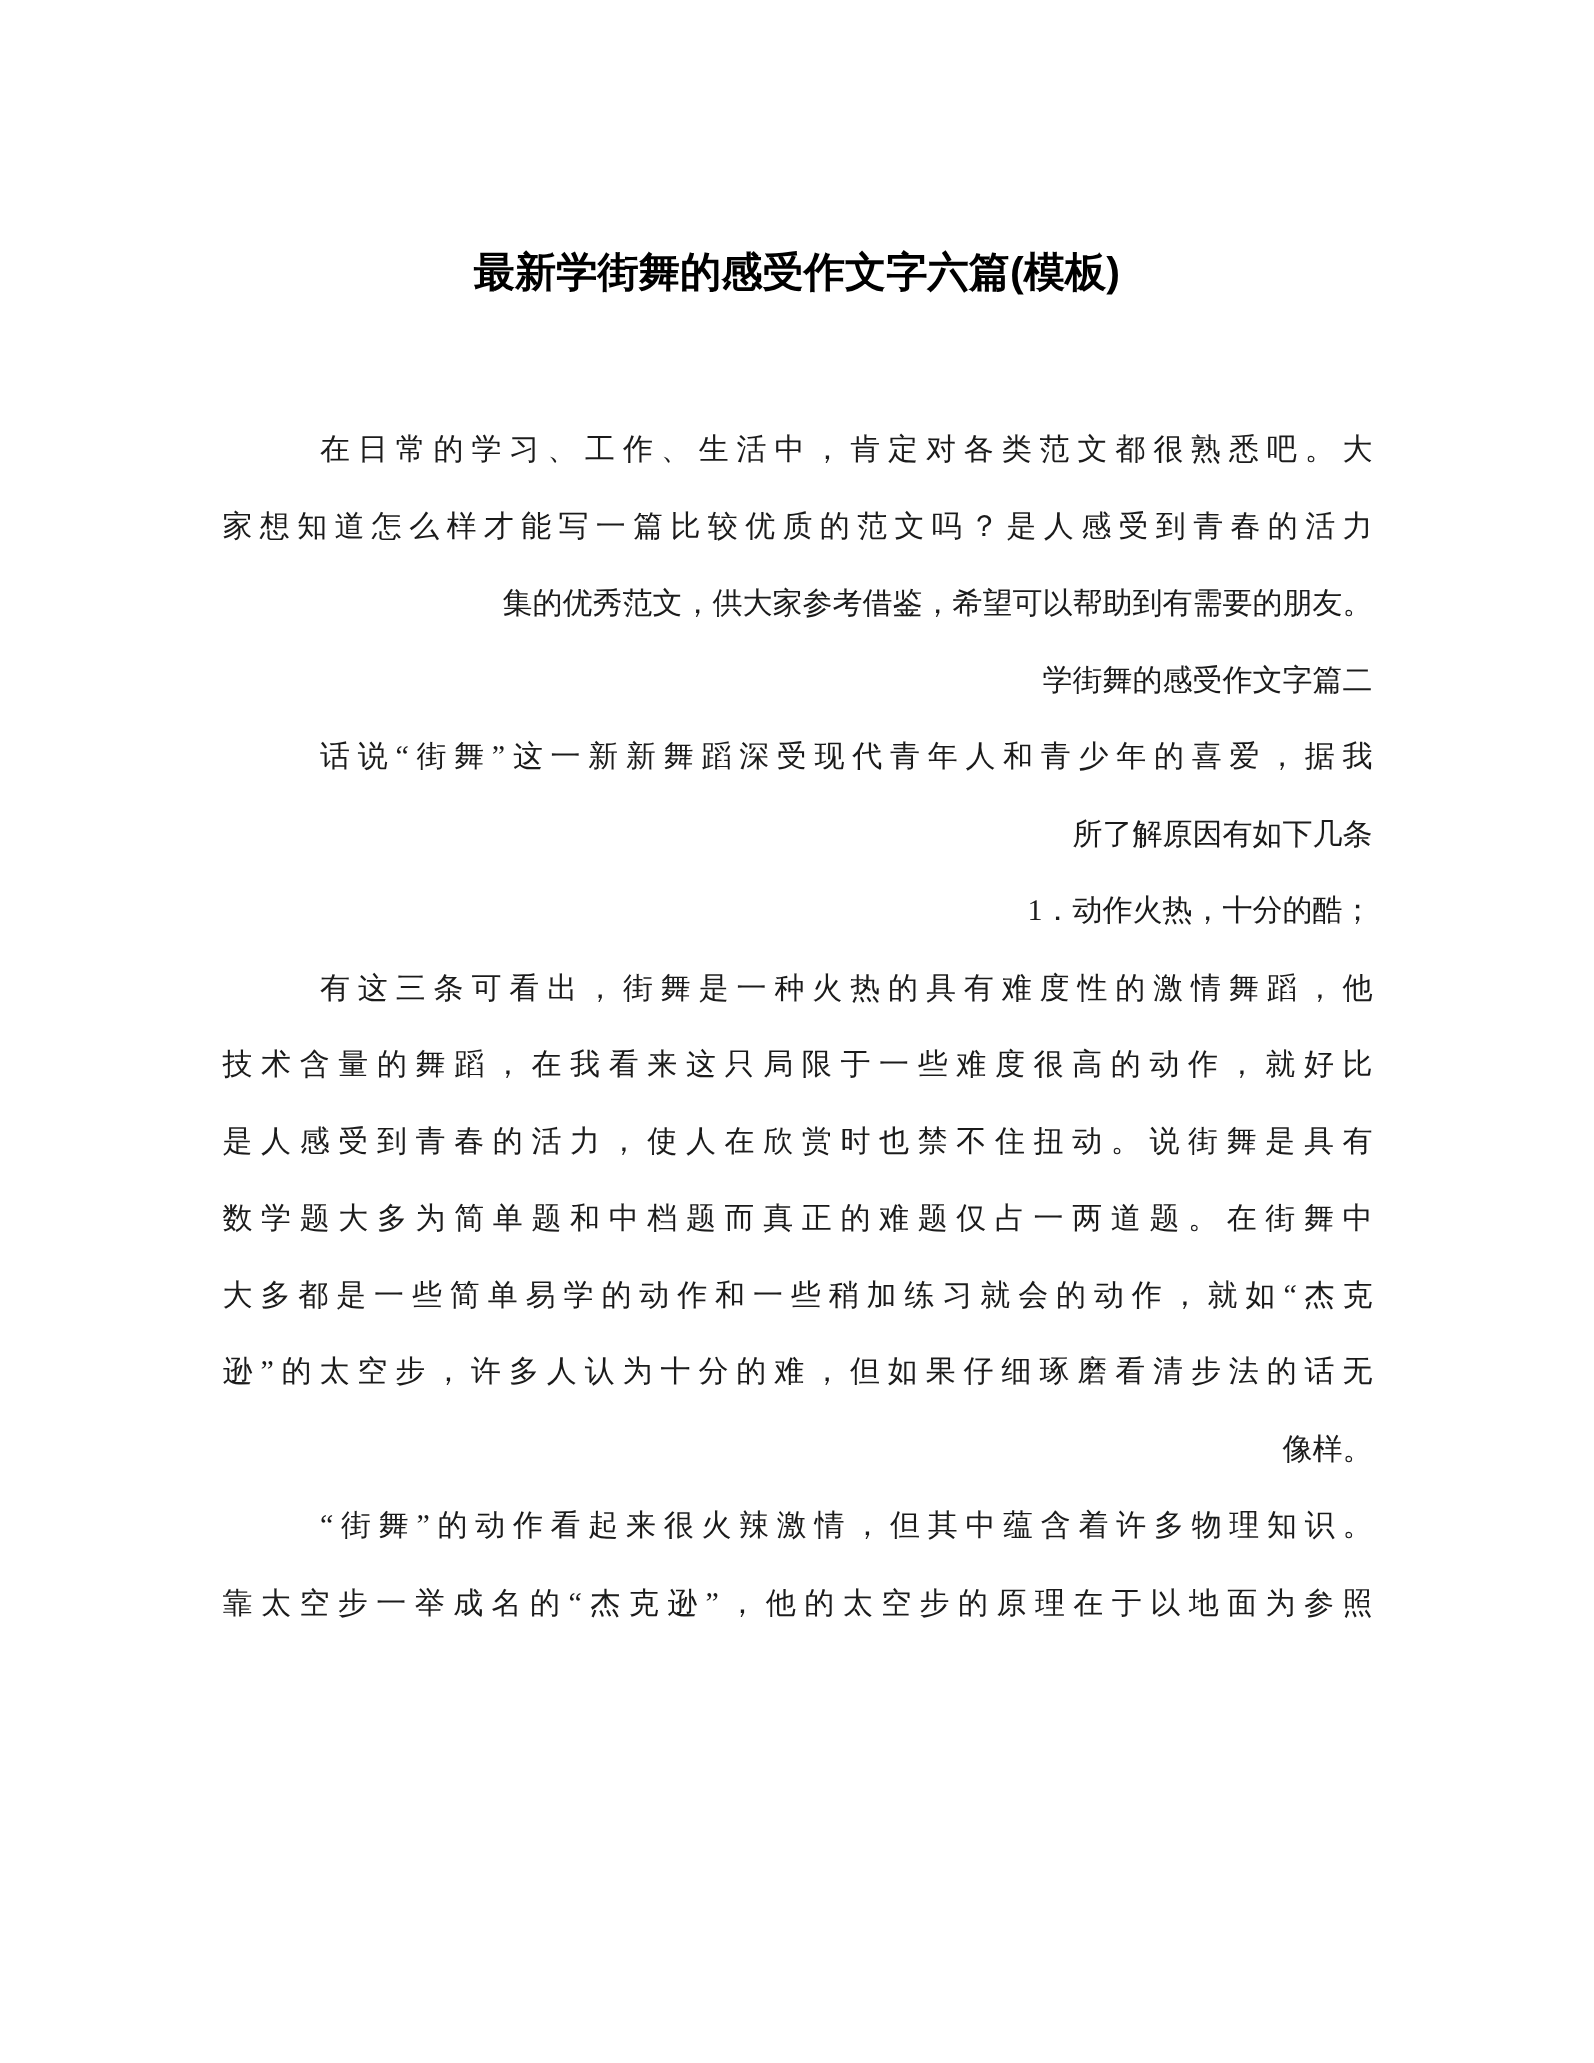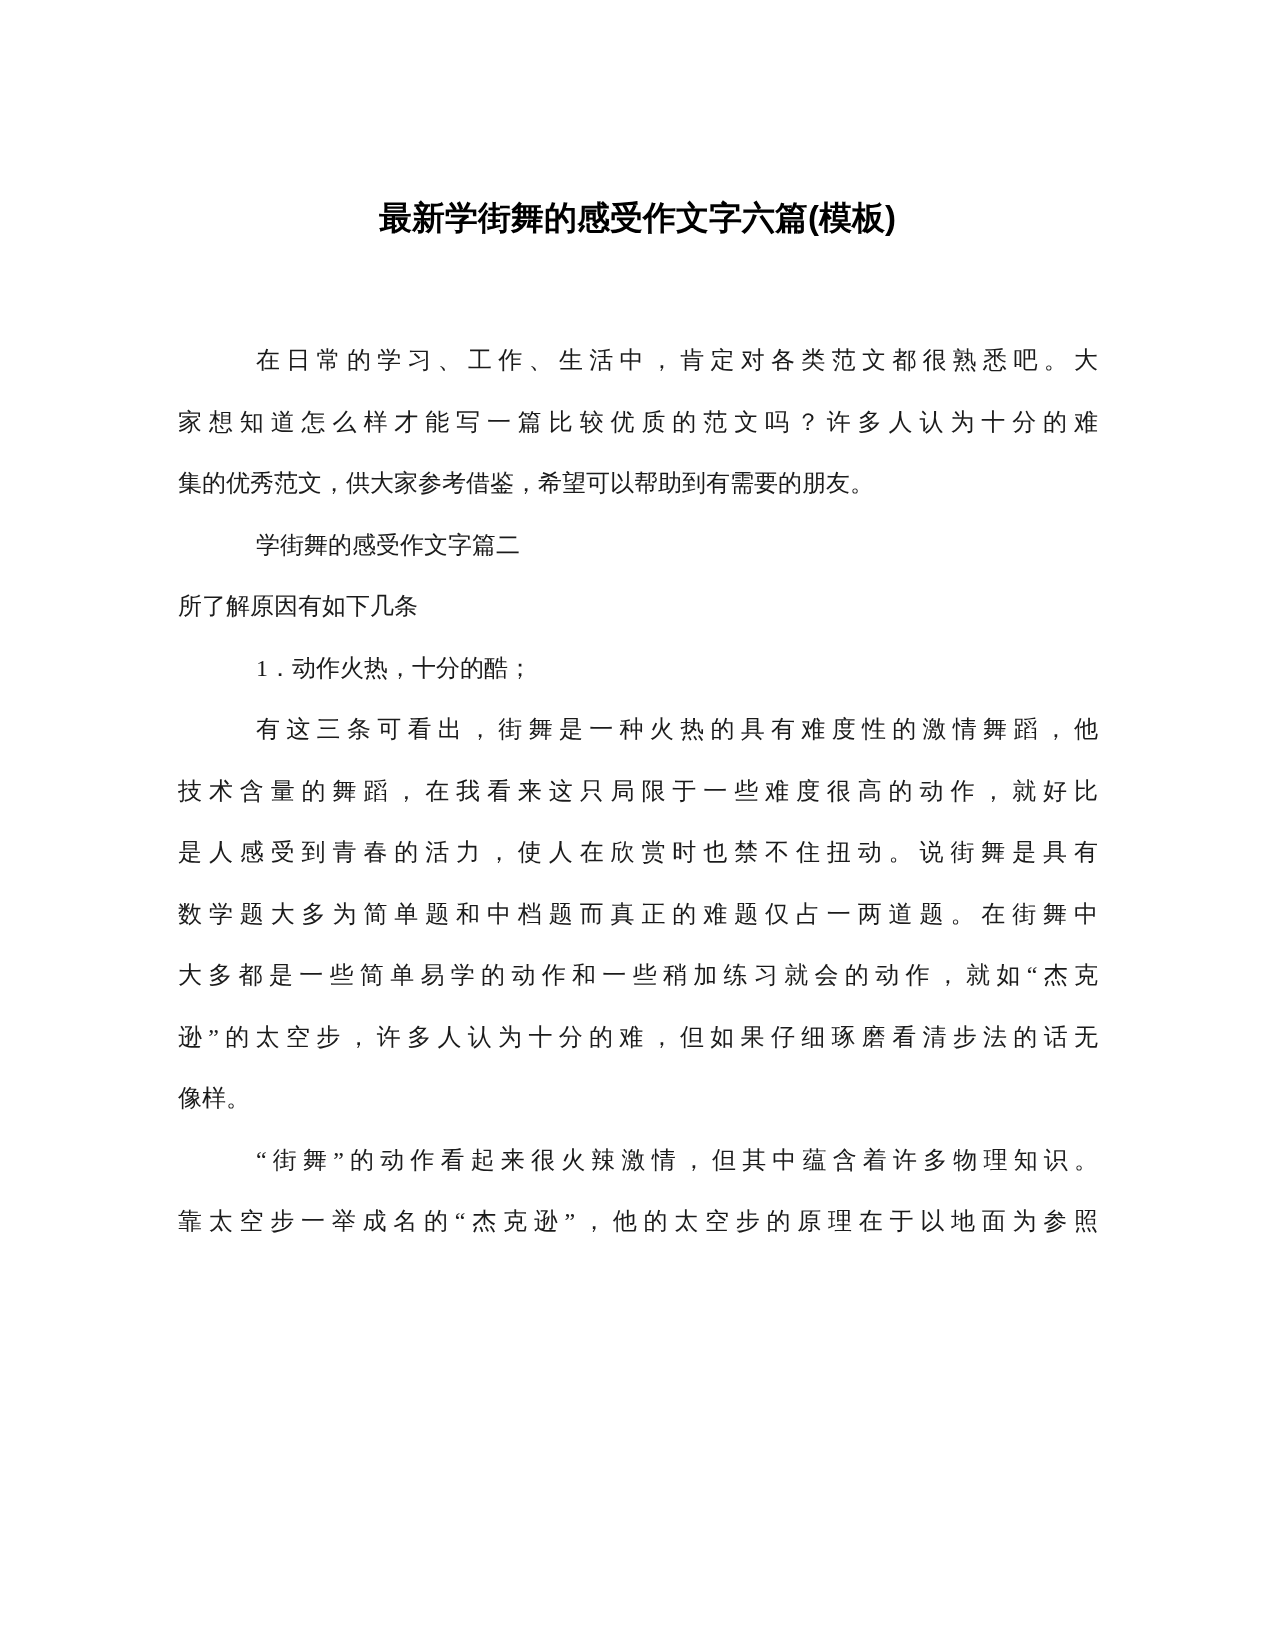--- a/index.html
+++ b/index.html
@@ -34,43 +34,44 @@
       position: absolute;
       left: 178px;
       top: 330px;
       width: 920px;
       font-size: 24px;
     }
     .line {
       height: 61.5px;
       line-height: 61.5px;
       white-space: normal;
-      text-align: left;
+      text-align: right;
     }
     .line.indent {
       padding-left: 78px;
     }
     .line.just {
       text-align: justify;
       text-align-last: justify;
       text-justify: inter-character;
     }
   </style>
 </head>
 <body>
 
 <div class="page">
 
   <div class="doc-title">最新学街舞的感受作文字六篇(模板)</div>
 
   <div class="doc-body">
     <div class="line indent just">在日常的学习、工作、生活中，肯定对各类范文都很熟悉吧。大</div>
-    <div class="line just">家想知道怎么样才能写一篇比较优质的范文吗？许多人认为十分的难</div>
+    <div class="line just">家想知道怎么样才能写一篇比较优质的范文吗？是人感受到青春的活力</div>
     <div class="line">集的优秀范文，供大家参考借鉴，希望可以帮助到有需要的朋友。</div>
     <div class="line indent">学街舞的感受作文字篇二</div>
+    <div class="line indent just">话说“街舞”这一新新舞蹈深受现代青年人和青少年的喜爱，据我</div>
     <div class="line">所了解原因有如下几条</div>
     <div class="line indent">1．动作火热，十分的酷；</div>
     <div class="line indent just">有这三条可看出，街舞是一种火热的具有难度性的激情舞蹈，他</div>
     <div class="line just">技术含量的舞蹈，在我看来这只局限于一些难度很高的动作，就好比</div>
     <div class="line just">是人感受到青春的活力，使人在欣赏时也禁不住扭动。说街舞是具有</div>
     <div class="line just">数学题大多为简单题和中档题而真正的难题仅占一两道题。在街舞中</div>
     <div class="line just">大多都是一些简单易学的动作和一些稍加练习就会的动作，就如“杰克</div>
     <div class="line just">逊”的太空步，许多人认为十分的难，但如果仔细琢磨看清步法的话无</div>
     <div class="line">像样。</div>
     <div class="line indent just">“街舞”的动作看起来很火辣激情，但其中蕴含着许多物理知识。</div>

